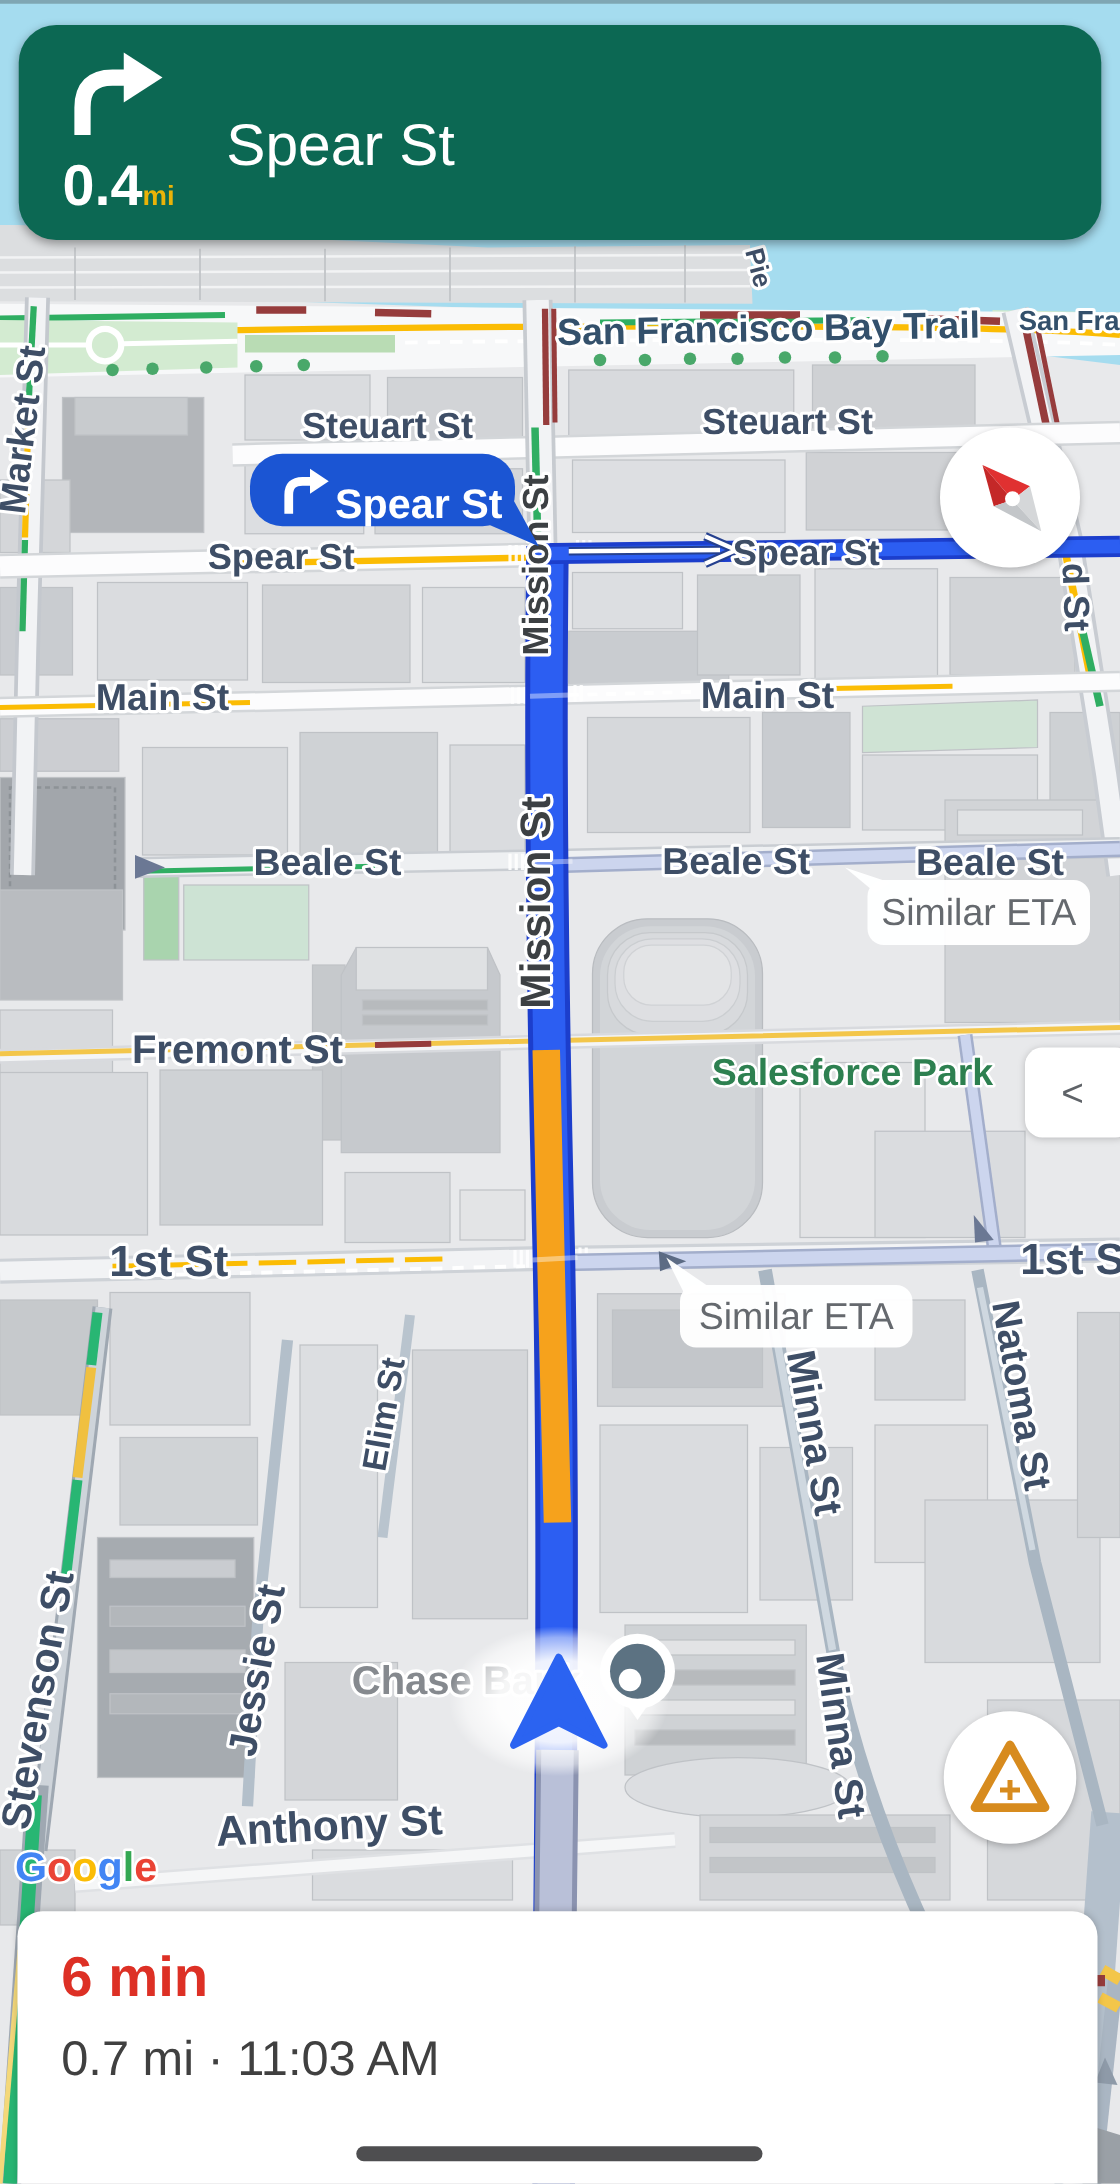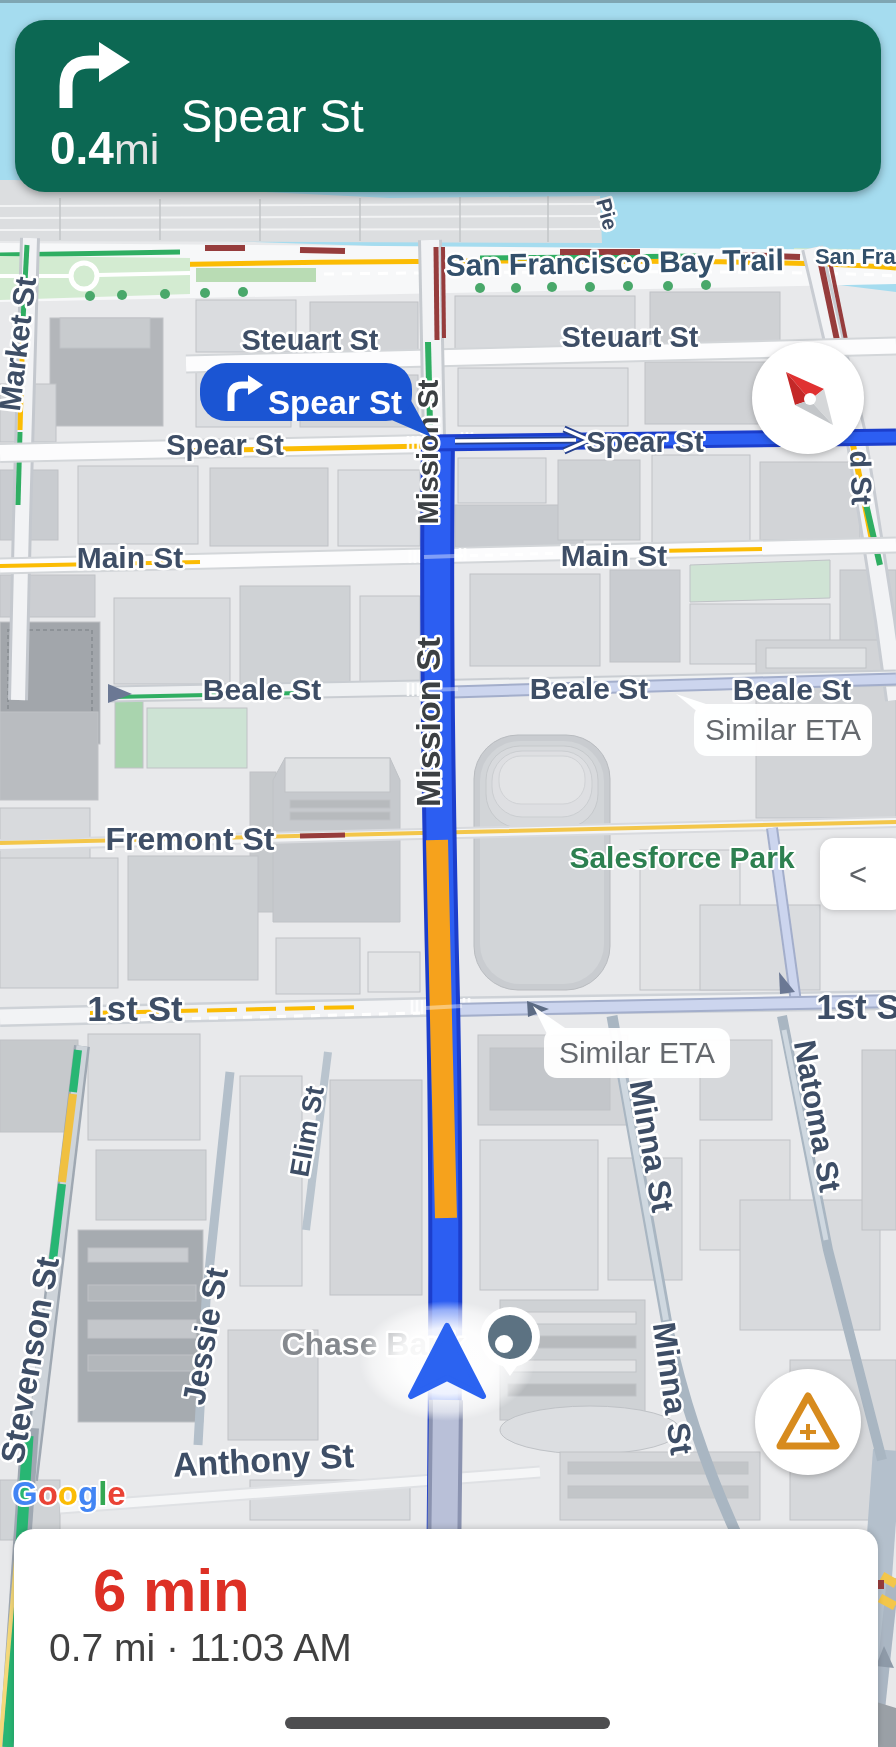--- a/index.html
+++ b/index.html
@@ -2,21 +2,21 @@
 <html><head>
 <meta charset="utf-8">
 <style>
   html,body{margin:0;padding:0;}
   body{width:896px;height:1747px;overflow:hidden;position:relative;background:#e8e9eb;font-family:"Liberation Sans",sans-serif;}
   #map{position:absolute;left:0;top:0;}
   .lbl{font-family:"Liberation Sans",sans-serif;font-weight:bold;fill:#3e4e66;stroke:#ffffff;stroke-width:5px;paint-order:stroke;stroke-linejoin:round;}
   #banner{position:absolute;left:15px;top:20px;width:866px;height:172px;background:#0c6853;border-radius:30px;box-shadow:0 3px 8px rgba(0,0,0,.35);}
   #banner .road{position:absolute;left:166px;top:72px;color:#fff;font-size:47px;line-height:1;}
   #banner .dist{position:absolute;left:35px;top:105px;color:#fff;font-size:46px;font-weight:bold;line-height:1;}
-  #banner .dist span{font-weight:normal;font-size:43px;color:#e5e5e5;}
+  #banner .dist span{font-weight:bold;font-size:22px;color:#eab308;}
   #sheet{position:absolute;left:14px;top:1529px;width:864px;height:218px;background:#ffffff;border-radius:20px 20px 0 0;box-shadow:0 -1px 6px rgba(0,0,0,.18);}
   #handle{position:absolute;left:285px;top:1717px;width:325px;height:12px;border-radius:6px;background:#4e4e50;}
 </style>
 </head>
 <body>
 <svg id="map" width="896" height="1747" viewBox="0 0 896 1747">
   <rect x="0" y="0" width="896" height="1747" fill="#e8e9eb"></rect>
 
   <polygon points="0,0 896,0 896,292 700,268 430,248 200,240 0,234" fill="#a5dcef"></polygon>
   <rect x="0" y="0" width="896" height="3" fill="#7fa6b3"></rect>
@@ -380,15 +380,15 @@
 </svg>
 <div id="banner">
   <svg width="160" height="120" viewBox="0 0 160 120" style="position:absolute;left:18px;top:14px;">
     <path d="M33,74 L33,52 Q33,28 57,28 L68,28" fill="none" stroke="#ffffff" stroke-width="13" stroke-linecap="butt"></path>
     <polygon points="66,8 97,28 66,48" fill="#ffffff"></polygon>
   </svg>
   <div class="road">Spear St</div>
   <div class="dist">0.4<span>mi</span></div>
 </div>
 <div id="sheet"></div>
-<div class="eta" style="position:absolute;left:49px;top:1556px;color:#dd3025;font-size:60px;font-weight:bold;margin-left:44px;">6 min</div>
+<div class="eta" style="position:absolute;left:49px;top:1556px;color:#dd3025;font-size:45px;font-weight:bold;">6 min</div>
 <div class="sub" style="position:absolute;left:49px;top:1626px;color:#404040;font-size:39px;">0.7 mi · 11:03 AM</div>
 <div id="handle"></div>
 
 </body></html>

